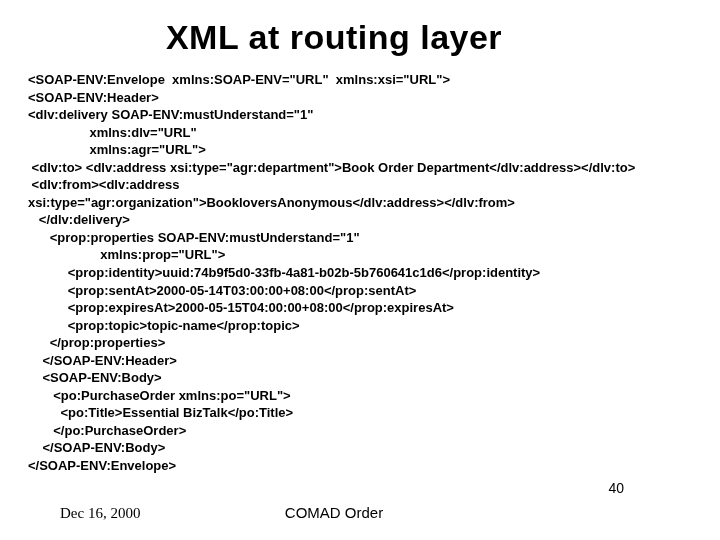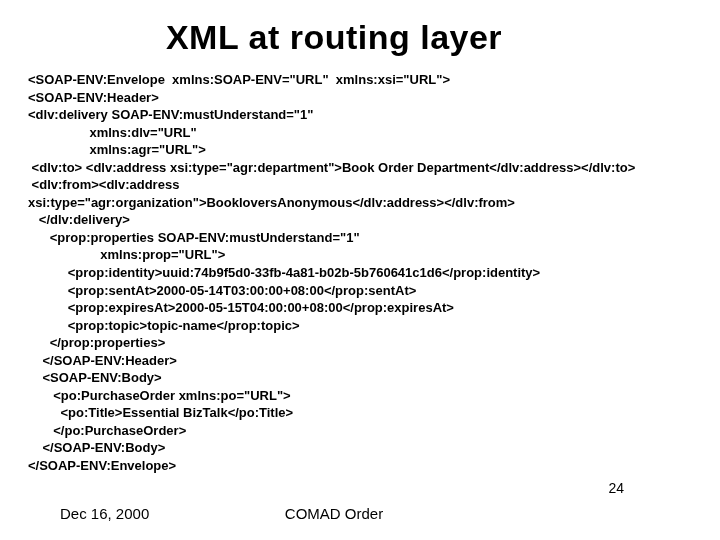--- a/index.html
+++ b/index.html
@@ -37,20 +37,21 @@
     position: absolute;
     bottom: 18px;
     left: 0;
     width: 100%;
     box-sizing: border-box;
     padding: 0 40px 0 60px;
     font-size: 15px;
   }
   .footer .date {
     display: inline-block;
+    font-family: Liberation Serif, serif;
   }
   .footer .talk {
     position: absolute;
     left: 50%;
     transform: translateX(-50%);
   }
   .pagenum {
     position: absolute;
     right: 44px;
     bottom: 44px;
@@ -80,19 +81,19 @@
            &lt;prop:topic&gt;topic-name&lt;/prop:topic&gt;
       &lt;/prop:properties&gt;
     &lt;/SOAP-ENV:Header&gt;
     &lt;SOAP-ENV:Body&gt;
        &lt;po:PurchaseOrder xmlns:po="URL"&gt;
          &lt;po:Title&gt;Essential BizTalk&lt;/po:Title&gt;
        &lt;/po:PurchaseOrder&gt;
     &lt;/SOAP-ENV:Body&gt;
 &lt;/SOAP-ENV:Envelope&gt;</div>
 
-  <div class="pagenum">24</div>
+  <div class="pagenum">40</div>
 
   <div class="footer">
     <span class="date">Dec 16, 2000</span>
     <span class="talk">COMAD Order</span>
   </div>
 </div>
 
 </body></html>

